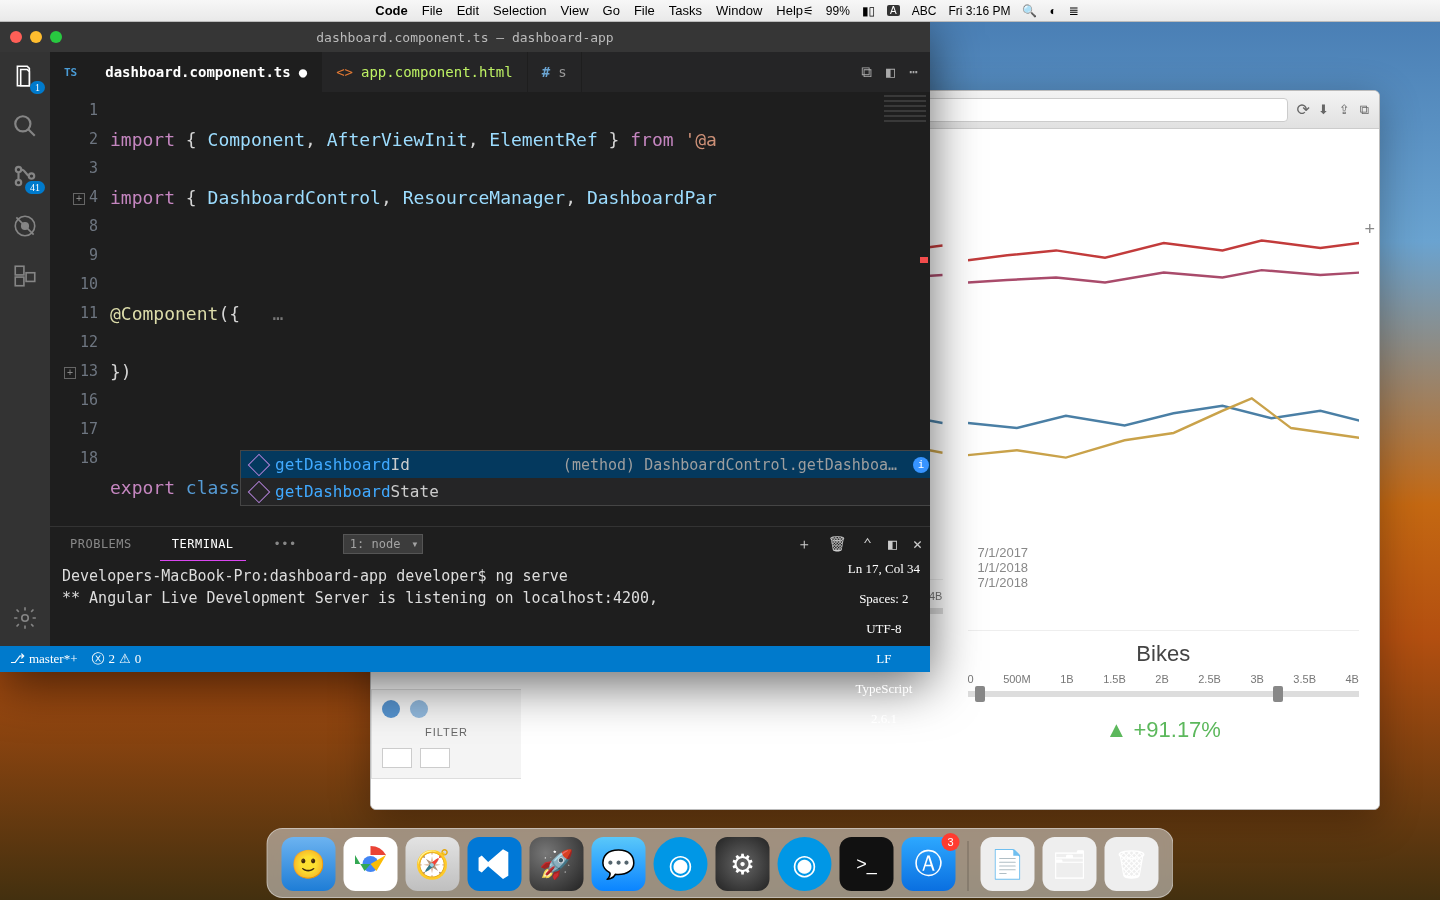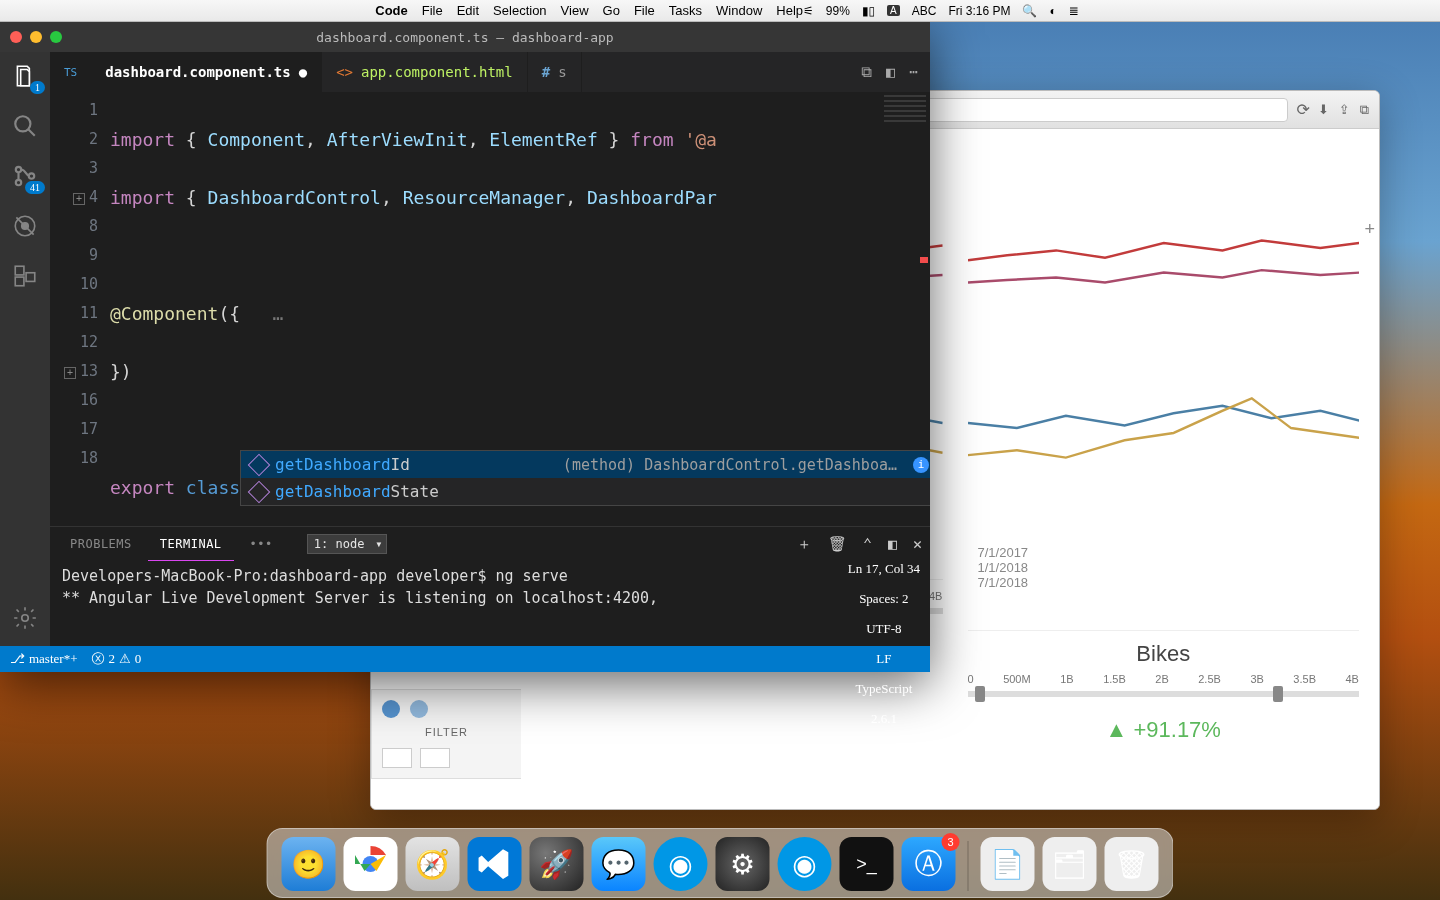--- a/index.html
+++ b/index.html
@@ -46,21 +46,21 @@
   .vs-body { flex:1; display:flex; overflow:hidden;}
   .activity-bar { width:50px; background:#333333; display:flex; flex-direction:column; align-items:center; padding-top:10px; gap:22px; position:relative;}
   .activity-bar .ab-item { width:28px; height:28px; color:#858585; position:relative; display:flex; align-items:center; justify-content:center;}
   .activity-bar .ab-item.active { color:#fff;}
   .ab-badge { position:absolute; bottom:-4px; right:-6px; background:#007acc; color:#fff; font-size:10px; border-radius:10px; padding:1px 5px; font-family:-apple-system;}
   .activity-bar .gear { position:absolute; bottom:14px;}
   .editor-col { flex:1; display:flex; flex-direction:column; background:#1e1e1e; min-width:0;}
   .tab-row { height:40px; background:#252526; display:flex; align-items:stretch; color:#999; position:relative;}
   .ed-tab { display:flex; align-items:center; padding:0 14px; gap:8px; border-right:1px solid #1e1e1e; font-size:14px; white-space:nowrap;}
   .ed-tab.active { background:#1e1e1e; color:#fff;}
-  .ed-tab .lang-ts { color:#4a9cd6; font-weight:normal; font-size:11px;}
+  .ed-tab .lang-ts { color:#4a9cd6; font-weight:bold; font-size:11px;}
   .ed-tab .html-ico { color:#e37933;}
   .tab-actions { margin-left:auto; display:flex; align-items:center; gap:14px; padding-right:12px; color:#aaa;}
   .editor-area { flex:1; display:flex; position:relative; overflow:hidden; }
   .gutter { width:60px; text-align:right; color:#6e7681; padding:4px 12px 0 0; line-height:29px; font-size:15px; user-select:none; background:#1e1e1e;}
   .code { flex:1; padding-top:4px; line-height:29px; font-size:18px; white-space:pre; position:relative;}
   .code .ln { display:block; }
   .k-purple{color:#c586c0;} .k-blue{color:#569cd6;} .k-teal{color:#4ec9b0;} .k-yellow{color:#dcdcaa;} .k-string{color:#ce9178;} .k-var{color:#9cdcfe;} .k-punc{color:#d4d4d4;}
   .fold-marker { display:inline-block; width:12px; height:12px; border:1px solid #666; font-size:10px; line-height:10px; text-align:center; color:#888; margin-right:4px;}
   .minimap { position:absolute; right:0; top:0; width:50px; height:100%; background:#1e1e1e; opacity:.5;}
   .minimap .mm-line { height:2px; margin:3px 4px; background:#555;}
@@ -69,24 +69,24 @@
   
   .suggest { position:absolute; left:190px; top:358px; width:700px; background:#252526; border:1px solid #454545; font-size:16px; z-index:5;}
   .suggest-row { display:flex; align-items:center; padding:4px 10px; gap:8px;}
   .suggest-row.sel { background:#04395e;}
   .suggest-ico { width:16px; height:16px; border:1px solid #b180d7; transform:rotate(45deg);}
   .suggest-label .match { color:#40a9ff;}
   .suggest-detail { margin-left:auto; color:#9e9e9e; font-size:15px; white-space:nowrap; overflow:hidden; text-overflow:ellipsis; max-width:380px;}
   .suggest-info-ico { width:16px;height:16px;border-radius:50%;background:#3794ff;color:#fff;font-size:11px;display:flex;align-items:center;justify-content:center;margin-left:8px;}
   
   .panel { height:120px; background:#1e1e1e; border-top:1px solid #333; display:flex; flex-direction:column;}
-  .panel-tabs { height:34px; display:flex; align-items:center; gap:4px; padding:0 8px; color:#888; font-size:12px;}
+  .panel-tabs { height:34px; display:flex; align-items:center; gap:16px; padding:0 8px; color:#888; font-size:12px;}
   .panel-tabs .pt { padding:0 12px; height:100%; display:flex; align-items:center; letter-spacing:.5px;}
   .panel-tabs .pt.active { color:#fff; border-bottom:1px solid #d946ef;}
-  .panel-tabs .term-select { background:#3c3c3c; border:1px solid #555; color:#e5e5e5; padding:2px 22px 2px 6px; font-size:12px; position:relative; margin-left:18px;}
+  .panel-tabs .term-select { background:#3c3c3c; border:1px solid #555; color:#a3a3a3; padding:2px 22px 2px 6px; font-size:12px; position:relative; margin-left:18px;}
   .panel-tabs .picons { margin-left:auto; display:flex; gap:16px; color:#ccc; font-size:15px;}
   .panel-body { flex:1; padding:4px 12px; color:#ddd; font-size:15px; line-height:22px; overflow:hidden;}
   
   .status-bar { height:26px; background:#007acc; color:#fff; display:flex; align-items:center; font-size:13px; padding:0 10px; gap:16px; font-family:-apple-system;}
   .status-bar .sb-left, .status-bar .sb-right { display:flex; align-items:center; gap:14px;}
   .status-bar .sb-right { margin-left:auto;flex-direction:column;}
   .status-bar .sb-item { display:flex; align-items:center; gap:4px;}
   
   .dock { position:absolute; bottom:2px; left:50%; transform:translateX(-50%); height:70px; padding:6px 14px; background:rgba(220,220,220,.55); border:1px solid rgba(255,255,255,.4); border-radius:16px; display:flex; align-items:flex-end; gap:8px; z-index:50; backdrop-filter:blur(6px);}
   .dock-item { width:54px; height:54px; border-radius:12px; display:flex; align-items:center; justify-content:center; font-size:28px; color:#fff; position:relative;}

